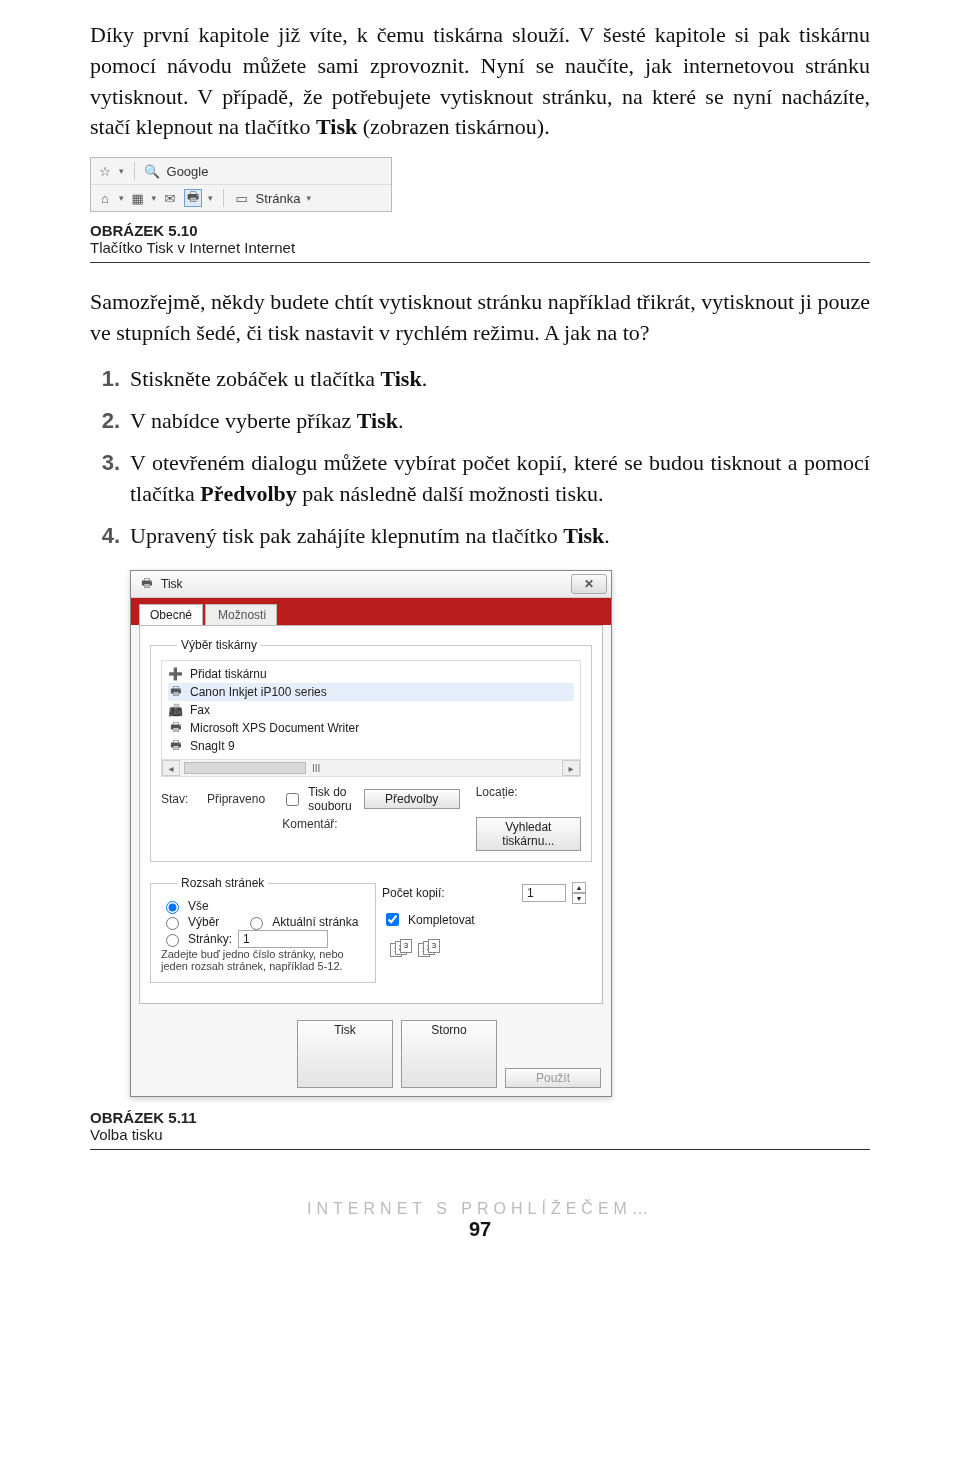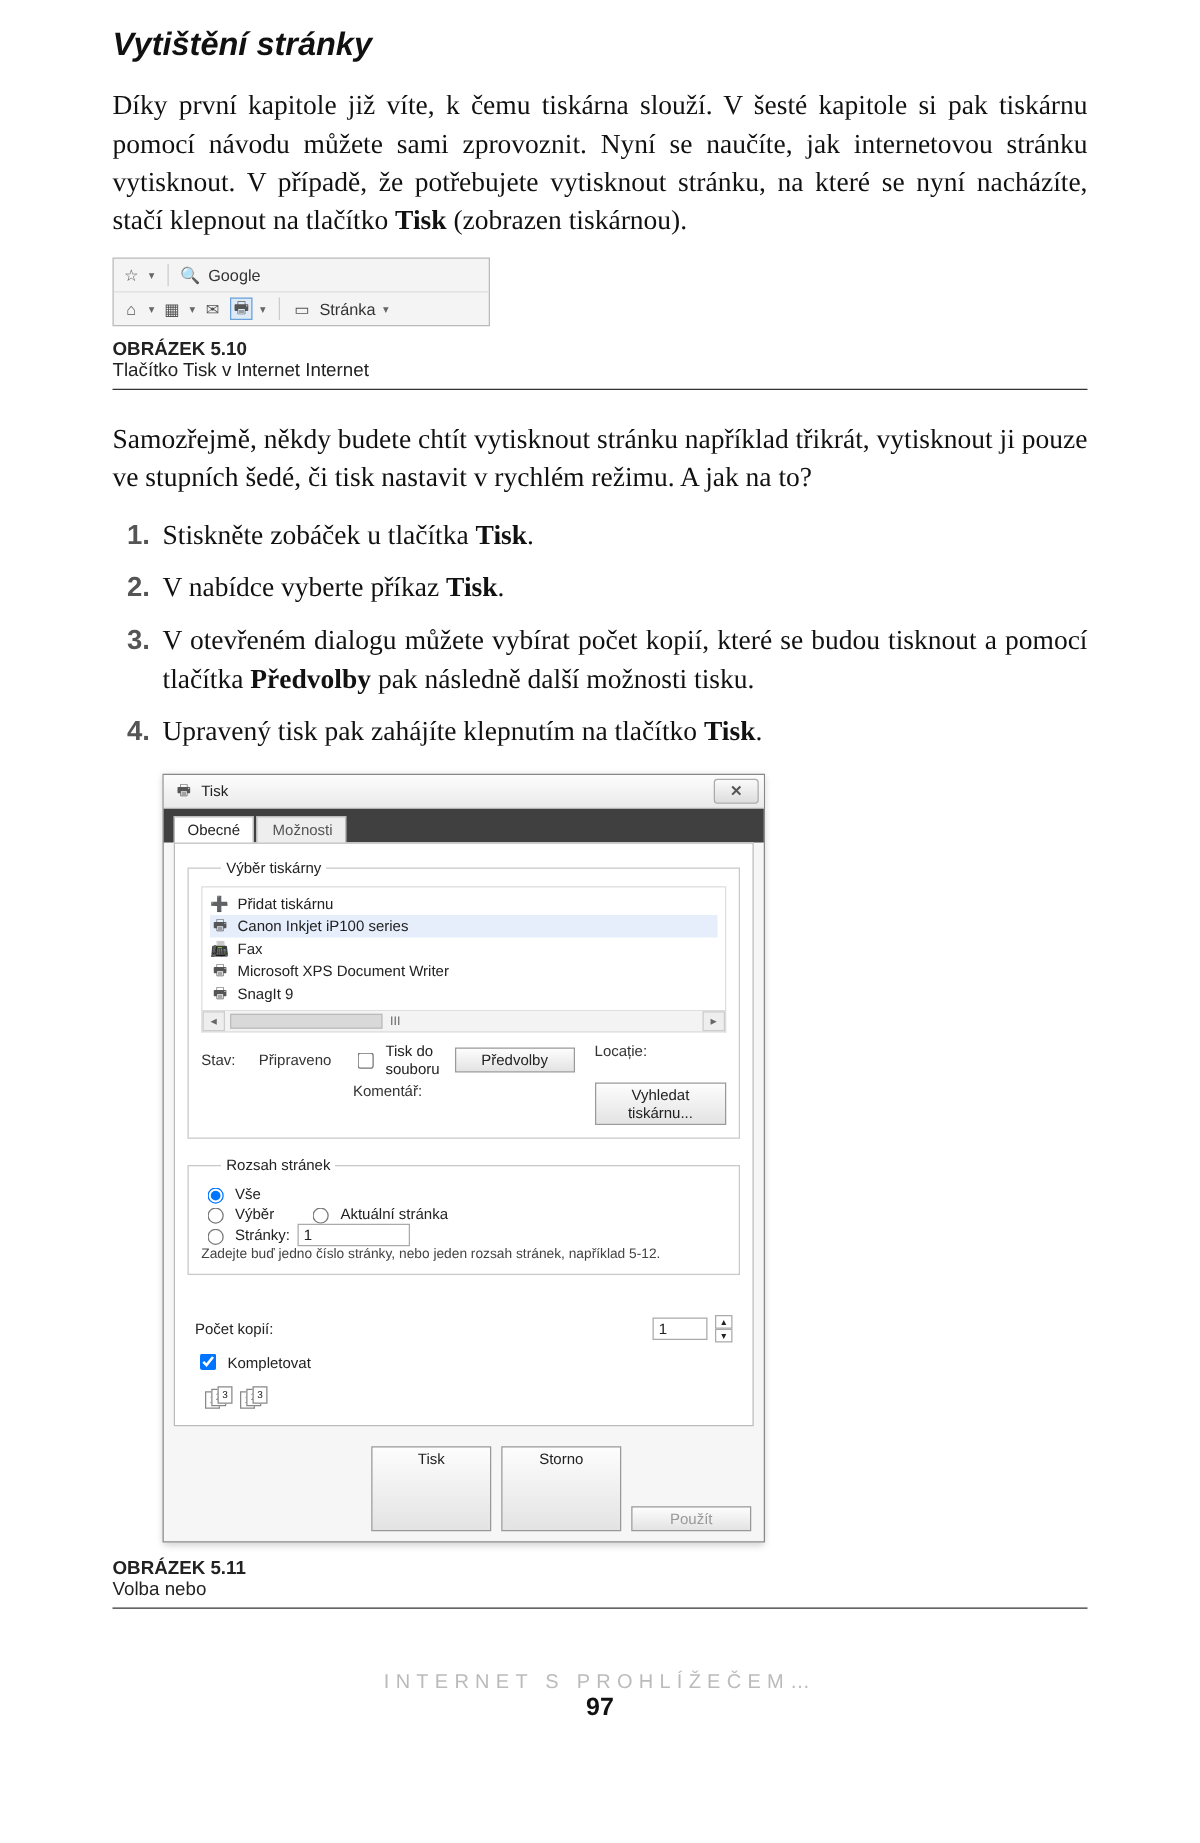--- a/index.html
+++ b/index.html
@@ -111,21 +111,21 @@
     padding: 3px 4px 3px 8px;
     border-bottom: 1px solid #ccc;
   }
   .dialog .title .t { display: flex; align-items: center; gap: 6px; }
   .dialog .close {
     width: 34px; height: 18px; border: 1px solid #aaa; border-radius: 3px;
     display: inline-flex; align-items: center; justify-content: center;
     background: linear-gradient(#fafafa,#ddd);
     font-weight: 700; color: #555;
   }
-  .tabs { display: flex; gap: 2px; padding: 6px 8px 0 8px; background: #404040; }
+  .tabs { display: flex; gap: 2px; padding: 6px 8px 0 8px; background: #b91c1c; }
   .tab, .tab-inactive {
     padding: 3px 10px;
     border: 1px solid #bbb;
     border-bottom: none;
     background: #fff;
     font-size: 12px;
   }
   .tab-inactive { background: #eee; color: #555; padding-left: 12px; }
   .pane {
     background: #fff; margin: 0 8px 8px 8px; border: 1px solid #bbb;
@@ -206,21 +206,20 @@
     font-size: 16px;
     color: #bbb;
     display: flex; justify-content: space-between; align-items: center; flex-direction: column;
   }
   .page-footer .num { letter-spacing: 0; font-weight: 700; color: #111; font-size: 20px; }
 </style>
 </head>
 <body>
 
 <div class="page">
-  <h2 class="section">Vytištění stránky</h2>
 
   <p class="body">
     <span>Díky první kapitole již víte, k čemu tiskárna slouží. V šesté kapitole si pak tiskárnu pomocí návodu můžete sami zprovoznit. Nyní se naučíte, jak internetovou stránku vytisknout. V případě, že potřebujete vytisknout stránku, na které se nyní nacházíte, stačí klepnout na tlačítko </span><span class="b">Tisk</span><span> (zobrazen tiskárnou).</span>
   </p>
 
   <div class="fig1">
     <div class="row">
       <span class="ico">☆</span>
         <span class="caret">▾</span>
       <span class="sep"></span>
@@ -316,21 +315,21 @@
             <span style="flex:1"></span>
             <span class="btn">Předvolby</span>
           </div>
           <div class="lbl">Locație:</div>
           <div></div>
           <div class="lbl">Komentář:</div>
           <div class="right"><span class="btn">Vyhledat tiskárnu...</span></div>
         </div>
       </fieldset>
 
-      <div style="display:flex; gap:12px;flex-direction:column;">
+      <div style="display:flex; ">
         <fieldset style="flex:1;">
           <legend>Rozsah stránek</legend>
           <div class="row-flex">
               <input type="radio" checked="" style="">
               <span>Vše</span>
             </div>
           <div class="row-flex">
             <input type="radio" style="">
               <span>Výběr</span>
             <span style="width:14px;"></span>
@@ -376,20 +375,20 @@
     </div>
     <div class="footer-btns">
       <span class="btn">Tisk</span>
       <span class="btn">Storno</span>
       <span class="btn" disabled="">Použít</span>
     </div>
   </div>
 
   <div class="caption">
     <span class="cap-title">OBRÁZEK 5.11</span><br>
-    <span>Volba nebo</span>
+    <span>Volba tisku</span>
   </div>
 
   <div class="page-footer">
     <span>INTERNET S PROHLÍŽEČEM…</span>
     <span class="num">97</span>
   </div>
 </div>
 
 </body></html>

